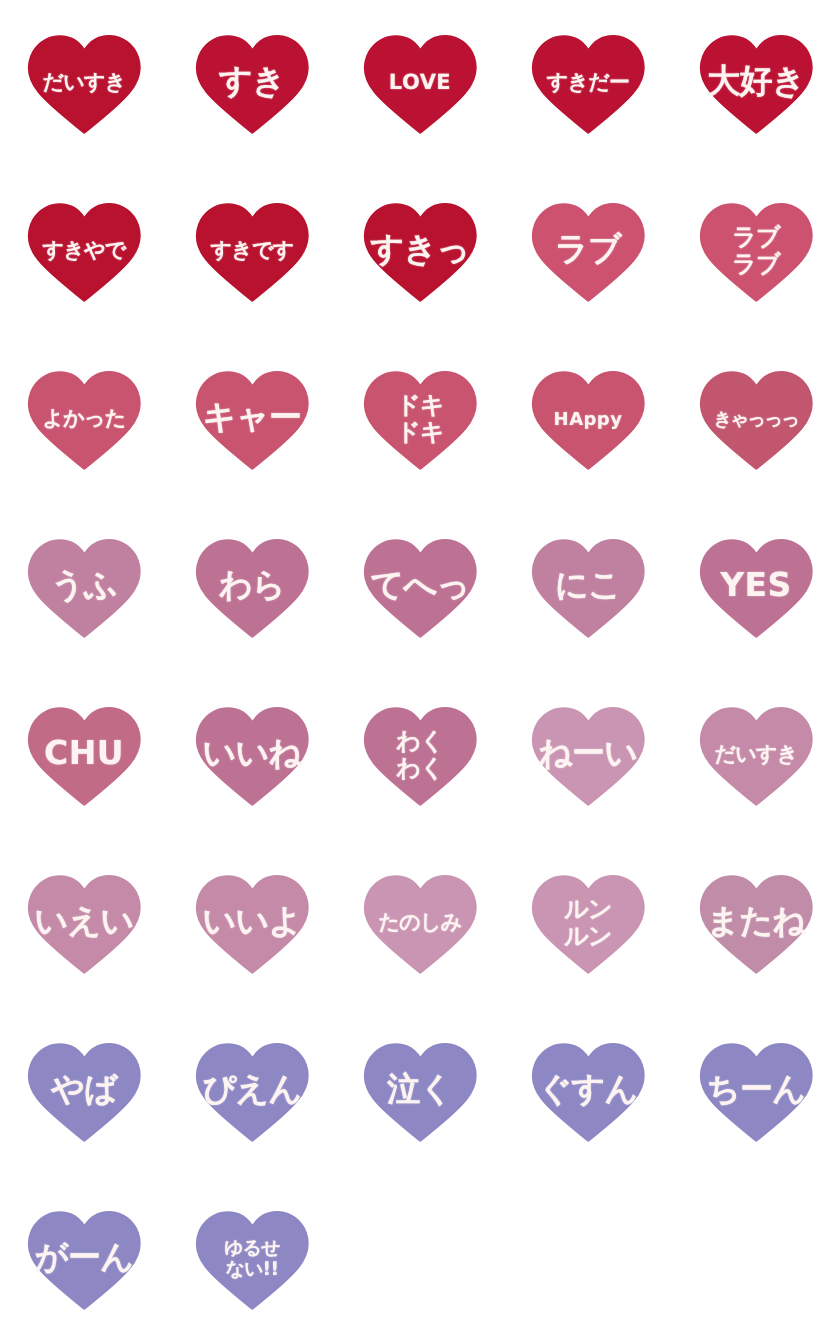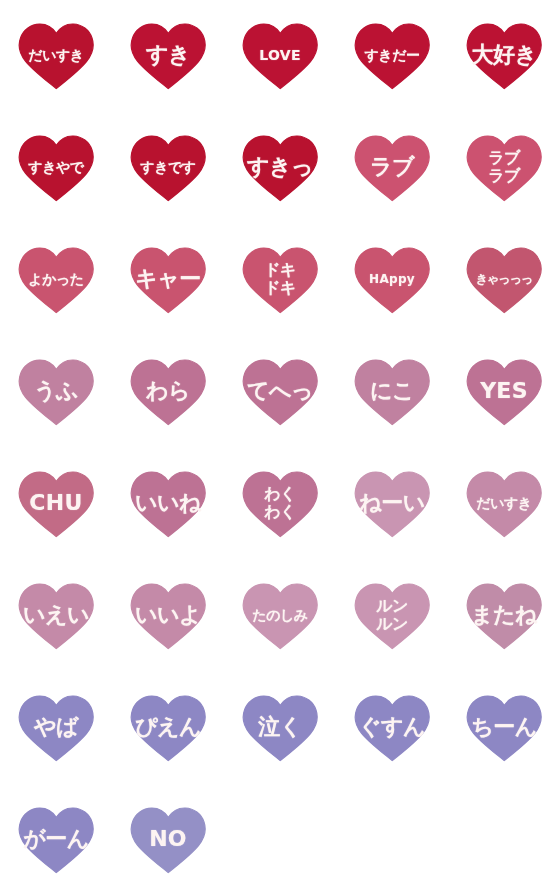--- a/index.html
+++ b/index.html
@@ -450,19 +450,20 @@
             <path d="M39.2 68.6 C30.5 61.4 16.2 50.6 8.6 41.3 C2.2 33.4 0.9 24.8 3.6 17.6 C6.6 9.6 13.9 4.3 22.4 4.1 C29.8 3.9 35.6 7.6 39.3 13.4 C43.1 7.4 49.0 3.7 56.4 4.0 C65.0 4.3 72.2 9.8 75.0 17.9 C77.5 25.2 75.9 33.7 69.5 41.5 C62.0 50.7 47.9 61.5 39.2 68.6 Z" fill="#8d87c4" stroke="#8d87c4" stroke-width="1.2" stroke-linejoin="round"></path>
           </svg>
         </div>
         <div class="heart-label len-3">がーん</div>
       </div>
     </div>
     <div class="emoji-cell">
       <div class="heart">
         <div class="heart-shape">
           <svg viewBox="0 0 78 72">
-            <path d="M39.2 68.6 C30.5 61.4 16.2 50.6 8.6 41.3 C2.2 33.4 0.9 24.8 3.6 17.6 C6.6 9.6 13.9 4.3 22.4 4.1 C29.8 3.9 35.6 7.6 39.3 13.4 C43.1 7.4 49.0 3.7 56.4 4.0 C65.0 4.3 72.2 9.8 75.0 17.9 C77.5 25.2 75.9 33.7 69.5 41.5 C62.0 50.7 47.9 61.5 39.2 68.6 Z" fill="#9490c6" stroke="#9490c6" stroke-width="1.2" stroke-linejoin="round"></path>
-          </svg>
-        </div>
-        <div class="heart-label len-2 latin">NO</div>
+            <path d="M39.2 68.6 C30.5 61.4 16.2 50.6 8.6 41.3 C2.2 33.4 0.9 24.8 3.6 17.6 C6.6 9.6 13.9 4.3 22.4 4.1 C29.8 3.9 35.6 7.6 39.3 13.4 C43.1 7.4 49.0 3.7 56.4 4.0 C65.0 4.3 72.2 9.8 75.0 17.9 C77.5 25.2 75.9 33.7 69.5 41.5 C62.0 50.7 47.9 61.5 39.2 68.6 Z" fill="#8d87c4" stroke="#8d87c4" stroke-width="1.2" stroke-linejoin="round"></path>
+          </svg>
+        </div>
+        <div class="heart-label len-4 two-line">ゆるせ
+ない!!</div>
       </div>
     </div>
   </div>
 
 </body></html>

